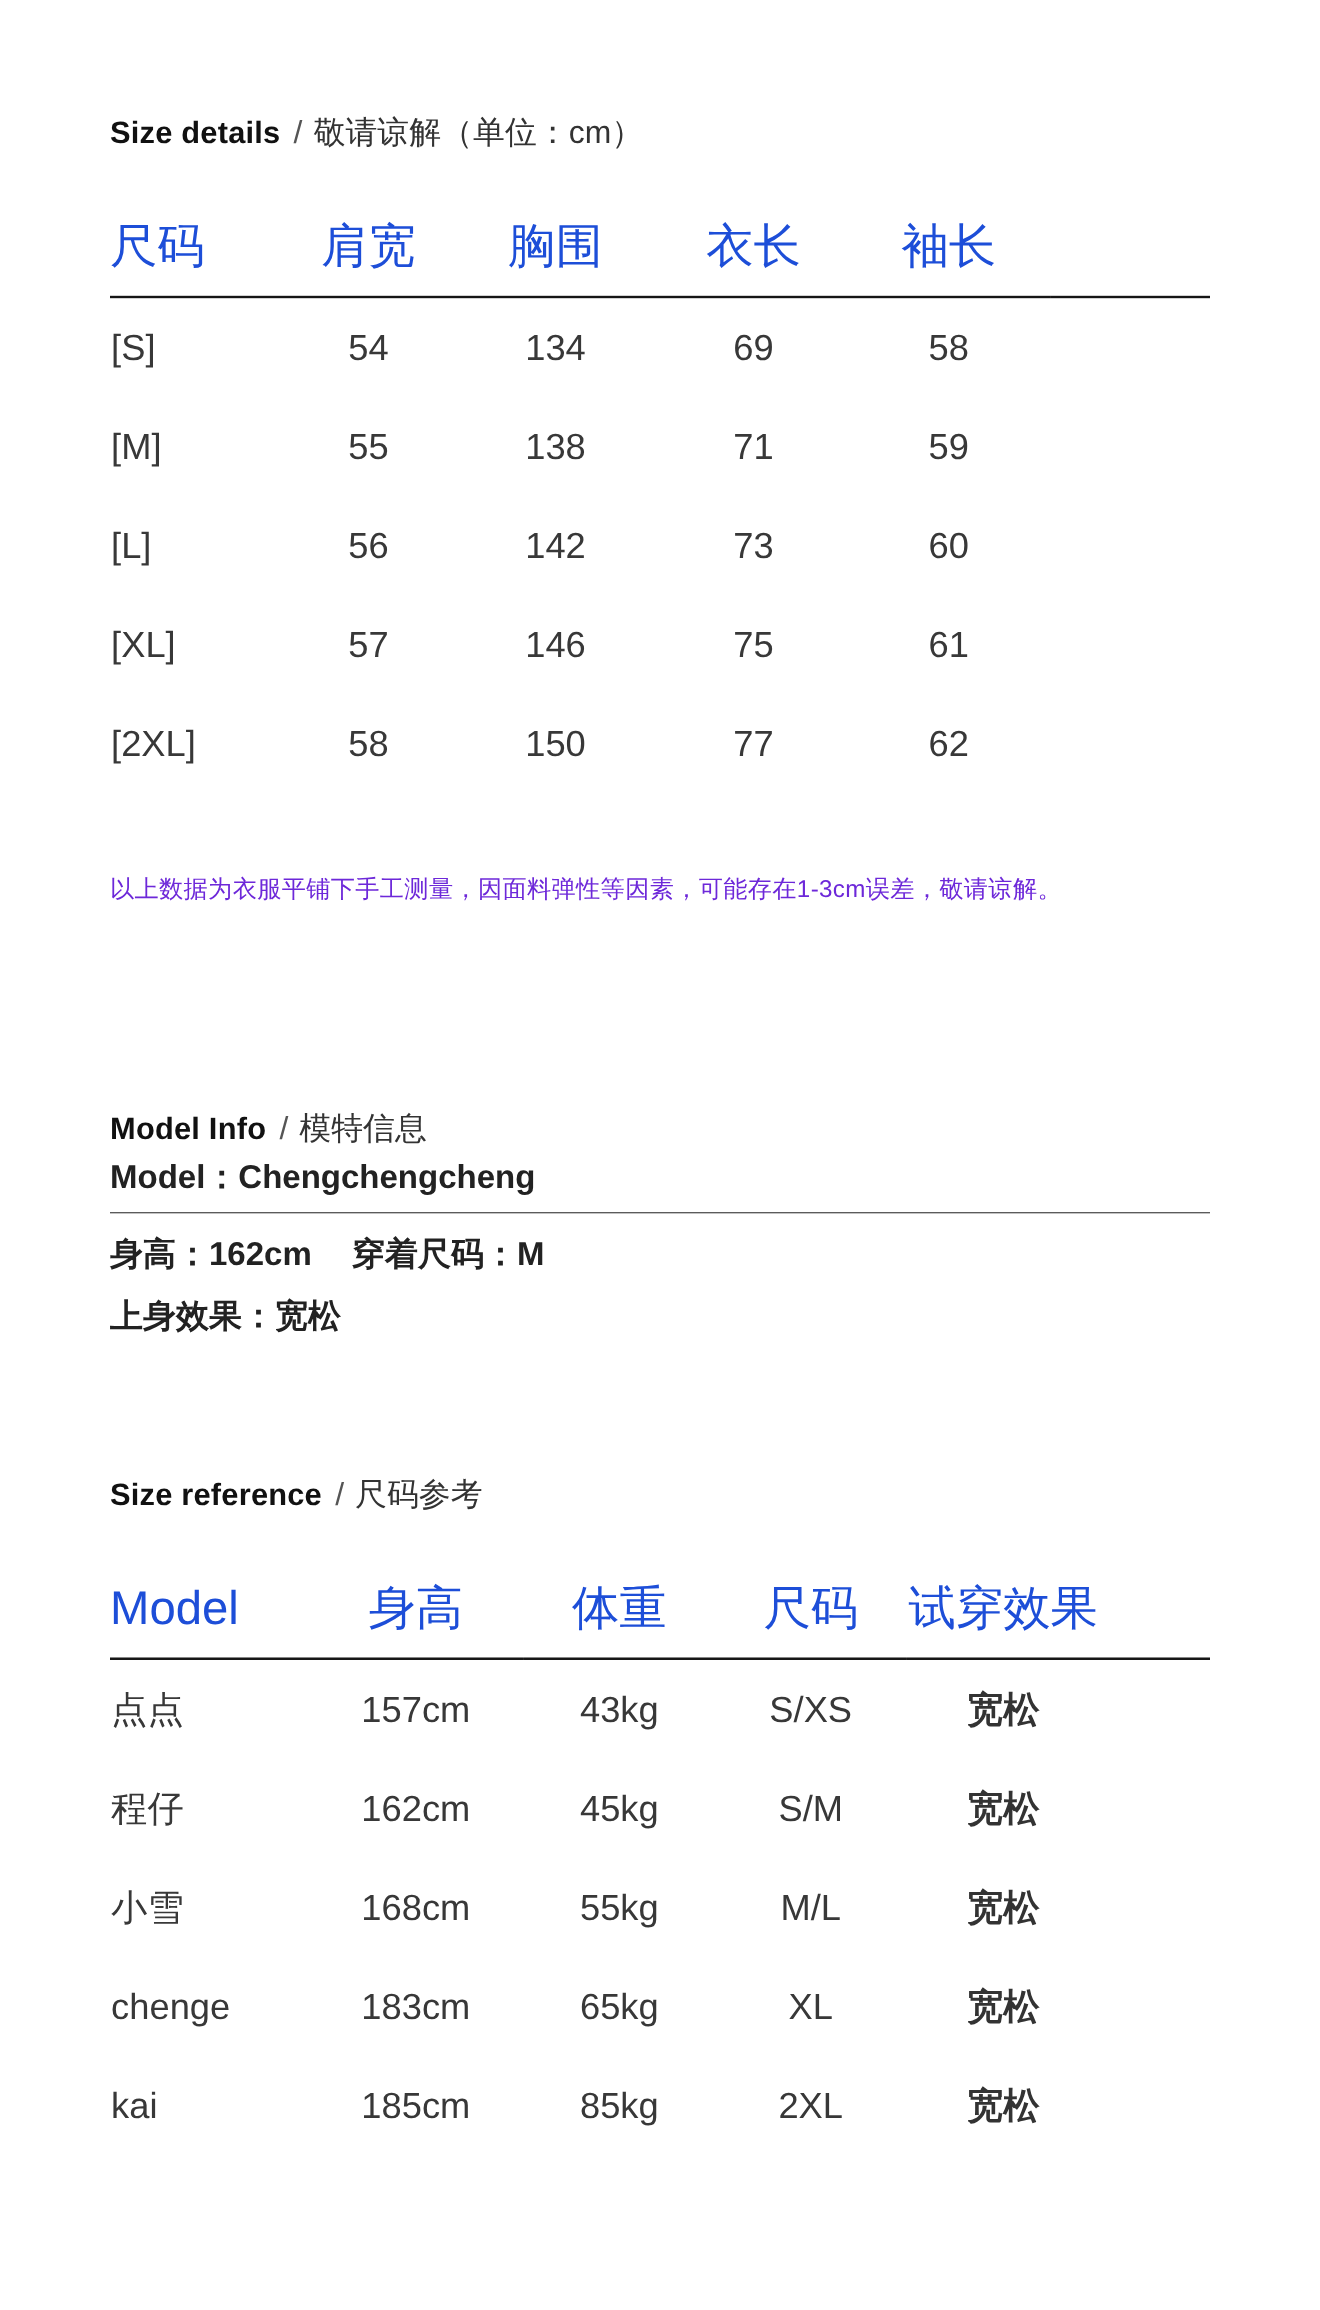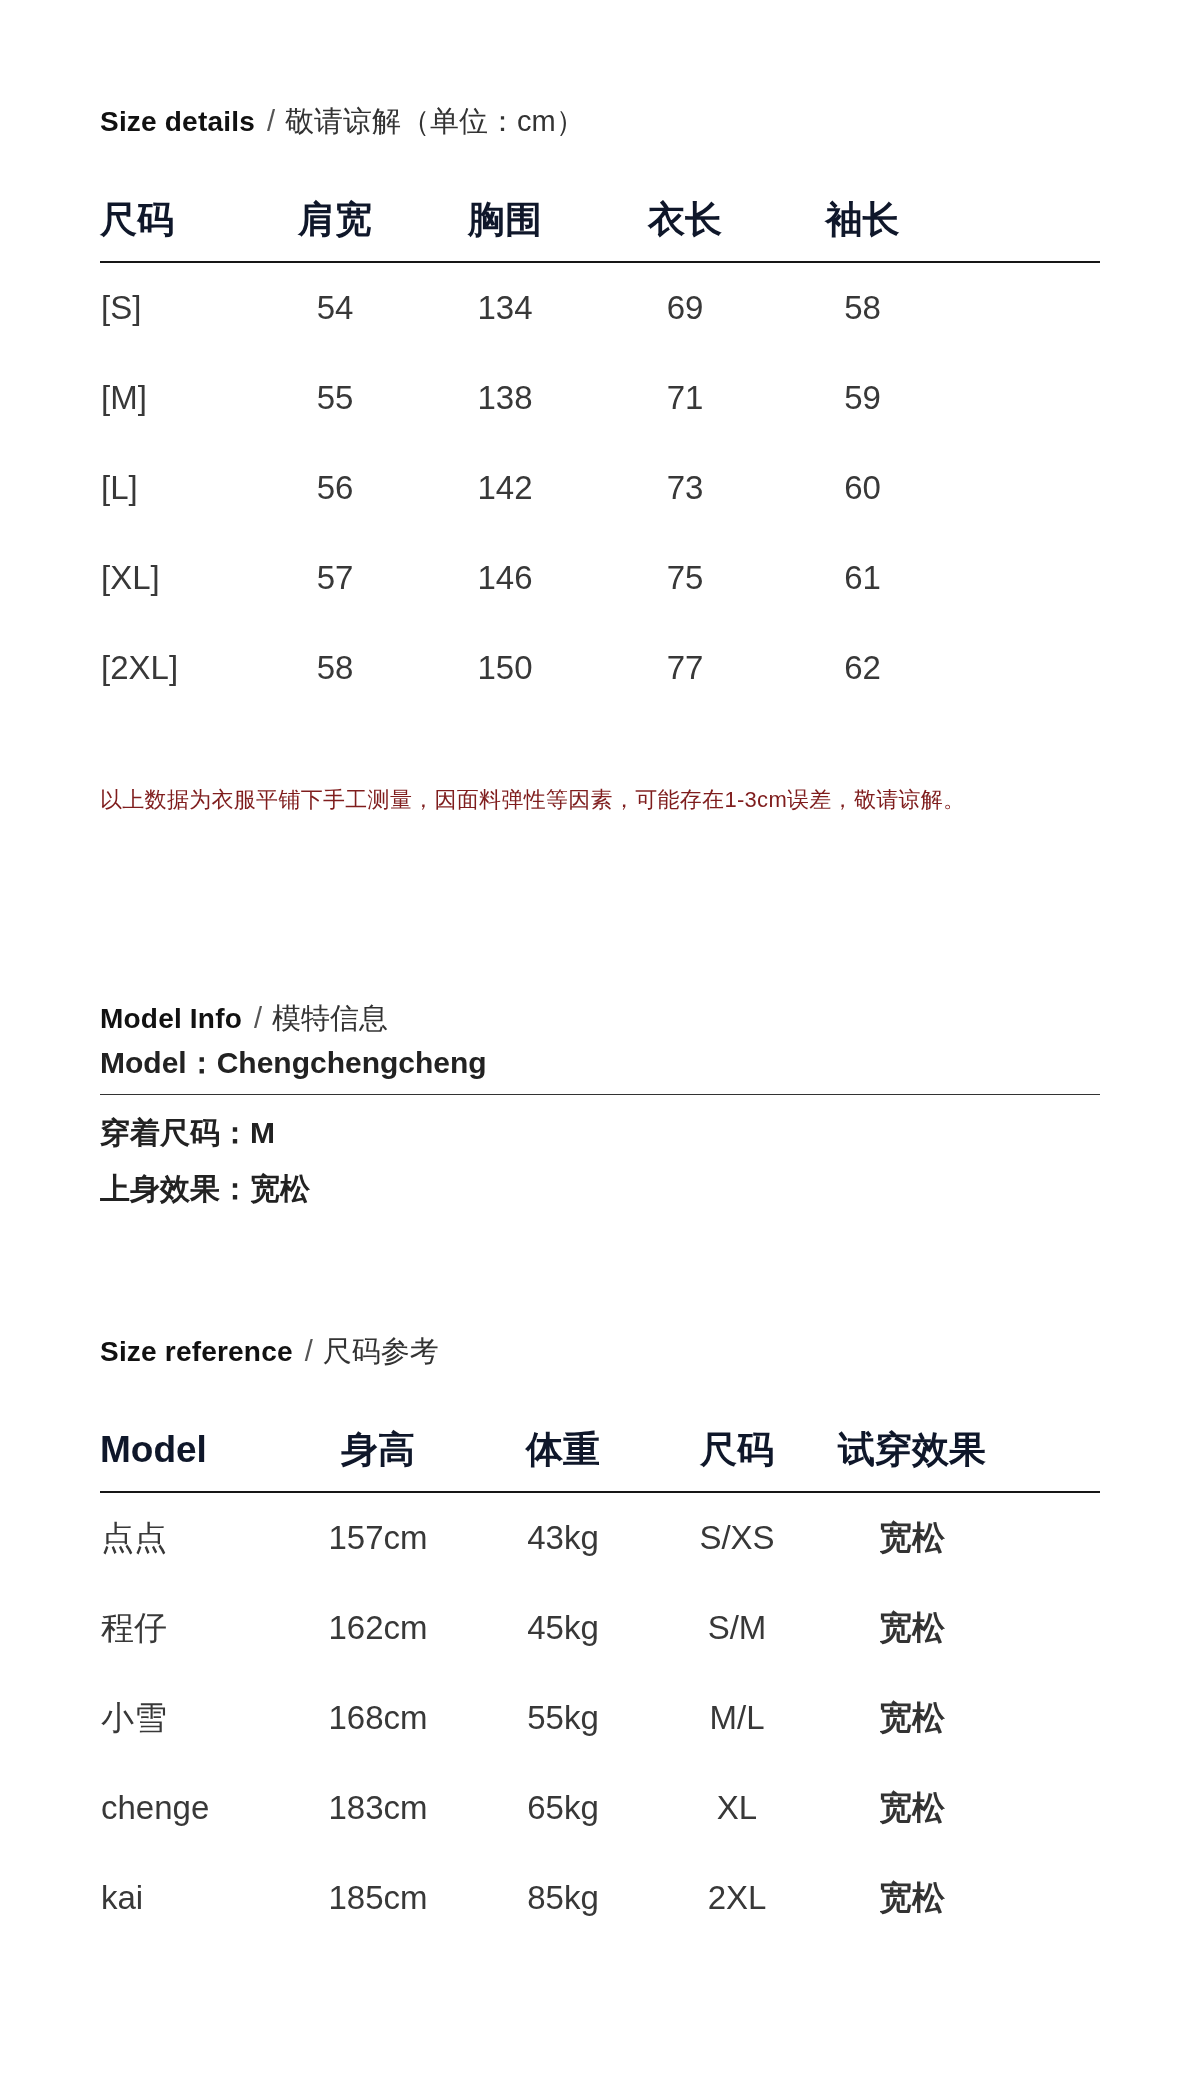--- a/index.html
+++ b/index.html
@@ -18,36 +18,36 @@
   .section-title .divider { font-size: 29px; font-weight: 400; color: #555555; margin: 0 10px 0 12px; }
   .section-title .zh { font-size: 29px; font-weight: 400; color: #333333; }
 
   .sec1-title { padding-top: 98px; }
   .sec2-title { margin-top: 180px; }
   .sec3-title { margin-top: 111px; }
 
   
   table { width: 1000px; border-collapse: collapse; table-layout: fixed; }
   th {
-    font-size: 37px; font-weight: 700; color: #0f172a;
+    font-size: 43px; font-weight: 400; color: #1d4ed8;
     padding: 18px 0 16px 0;
     border-bottom: 2px solid #161616;
     text-align: center; white-space: nowrap;
   }
   td { height: 88px; font-size: 33px; font-weight: 400; color: #383838; text-align: center; white-space: nowrap; }
   th.first, td.first { text-align: left; }
   td.bold { font-weight: 700; color: #333333; }
   .tbl1 { margin-top: 28px; }
   .tbl2 { margin-top: 28px; }
 
   
   .note {
     margin-top: 72px;
     font-size: 22px; line-height: 30px;
-    color: #7f1d1d; letter-spacing: 0.3px;
+    color: #6d28d9; letter-spacing: 0.3px;
   }
 
   
   .model-line {
     font-size: 30px; font-weight: 700; color: #222222;
     line-height: 34px;
     padding-bottom: 14px;
     border-bottom: 1px solid #333333;
   }
   .info-rows { margin-top: 10px; }
@@ -129,20 +129,21 @@
   <div class="note">以上数据为衣服平铺下手工测量，因面料弹性等因素，可能存在1-3cm误差，敬请谅解。</div>
 
   <div class="section-title sec2-title">
     <span class="en">Model Info</span><span class="divider">/</span><span class="zh">模特信息</span>
   </div>
 
   <div class="model-line">Model：Chengchengcheng</div>
 
   <div class="info-rows">
     <div class="info-row">
+      <span>身高：162cm</span>
       <span>穿着尺码：M</span>
     </div>
     <div class="info-row">
       <span>上身效果：宽松</span>
     </div>
   </div>
 
   <div class="section-title sec3-title">
     <span class="en">Size reference</span><span class="divider">/</span><span class="zh">尺码参考</span>
   </div>

